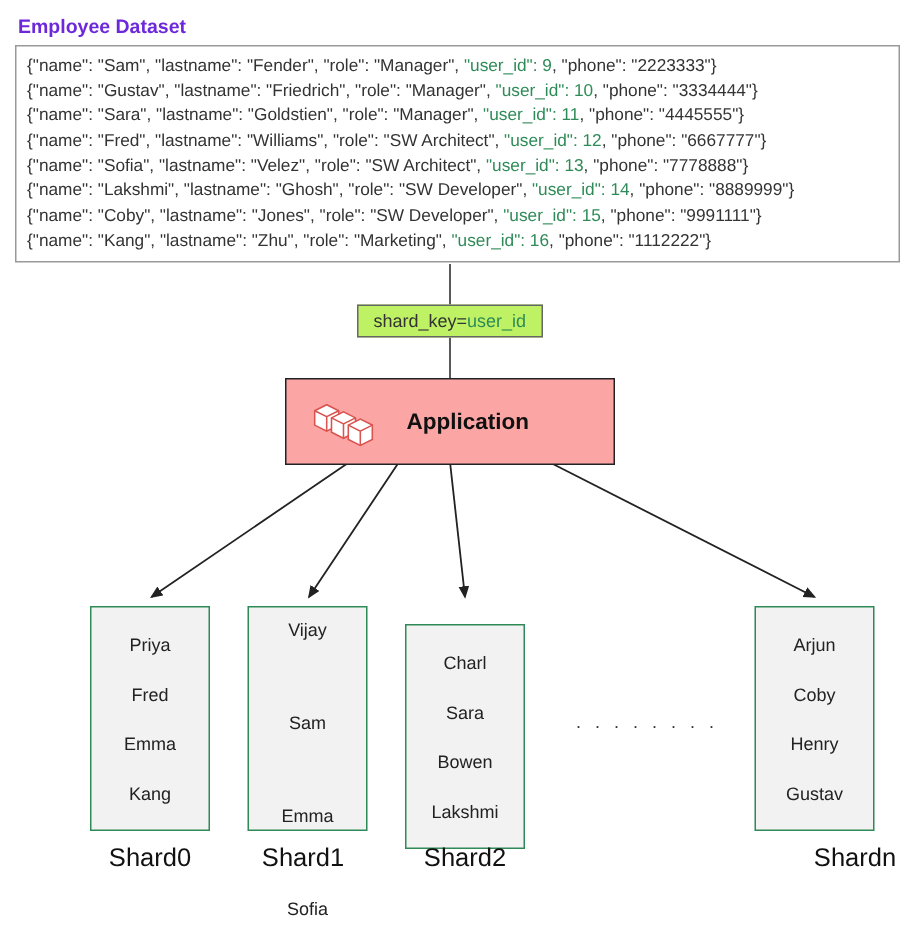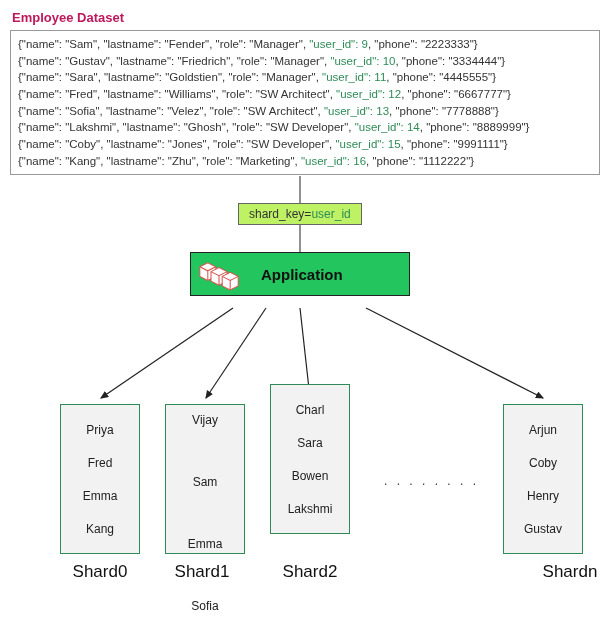--- a/index.html
+++ b/index.html
@@ -10,21 +10,21 @@
     height: 624px;
     position: relative;
     overflow: hidden;
   }
   .title {
     position: absolute;
     left: 12px;
     top: 10px;
     font-size: 13px;
     font-weight: bold;
-    color: #be185d;
+    color: #6d28d9;
   }
   .dataset-box {
     position: absolute;
     left: 10px;
     top: 30px;
     width: 590px;
     border: 1px solid #999;
     padding: 5px 7px 5px 7px;
     font-family: Arial, sans-serif;
     font-size: 11.5px;
@@ -43,27 +43,27 @@
     padding: 3px 10px;
     font-size: 12px;
     background: #bef264;
     color: #333;
   }
   .app-box {
     position: absolute;
     left: 190px;
     top: 252px;
     width: 220px;
-    height: 44px;
+    height: 58px;
     border: 1.5px solid #222;
-    background: #22c55e;
+    background: #fca5a5;
     display: flex;
     align-items: center;
     justify-content: flex-start;
-    padding-left: 4px;
+    padding-left: 14px;
     gap: 18px;
   }
   .app-label { font-weight: bold; font-size: 15px; color: #111; }
   .cubes-icon { width: 48px; height: 38px; flex-shrink: 0; }
   .shard {
     position: absolute;
     width: 80px;
     height: 150px;
     border: 1.5px solid #2e8b57;
     background: #f2f2f2;
@@ -154,21 +154,21 @@
     <div class="shard-item">Fred</div>
     <div class="shard-item">Emma</div>
     <div class="shard-item">Kang</div>
   </div>
 <div class="shard" id="shard1" style="left:165px; top:404px;gap:48px;">
     <div class="shard-item">Vijay</div>
     <div class="shard-item">Sam</div>
     <div class="shard-item">Emma</div>
     <div class="shard-item">Sofia</div>
   </div>
-<div class="shard" id="shard2" style="left:270px; top:384px;">
+<div class="shard" id="shard2" style="left:270px; top:416px;">
     <div class="shard-item">Charl</div>
     <div class="shard-item">Sara</div>
     <div class="shard-item">Bowen</div>
     <div class="shard-item">Lakshmi</div>
   </div>
 <div class="shard" id="shard3" style="left:503px; top:404px;">
     <div class="shard-item">Arjun</div>
     <div class="shard-item">Coby</div>
     <div class="shard-item">Henry</div>
     <div class="shard-item">Gustav</div>

